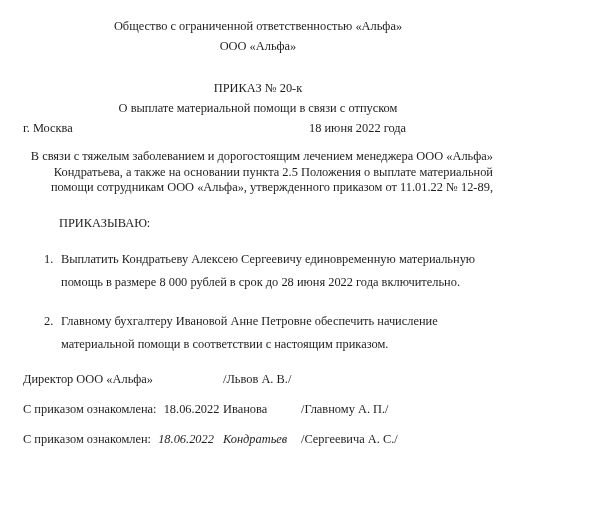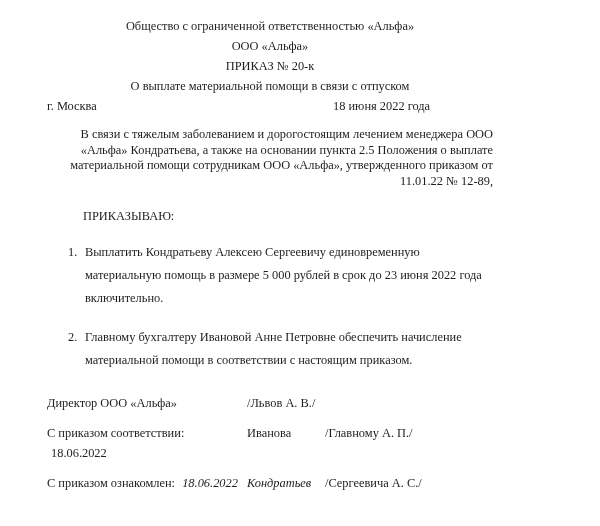--- a/index.html
+++ b/index.html
@@ -3,28 +3,28 @@
 <meta charset="utf-8">
 <style>
   * { margin: 0; padding: 0; box-sizing: border-box; }
   html, body { background: #ffffff; }
   .page {
     position: relative;
     width: 511px;
     height: 526px;
     background: #ffffff;
     color: #1e1e1e;
-    padding: 16px 18px 0 47px;
+    padding: 16px 18px 0 23px;
     font-family: "Liberation Serif", "DejaVu Serif", serif;
     font-size: 12.4px;
     line-height: 1.25;
     overflow: hidden;
   }
   .center-block { text-align: center; line-height: 20px; }
-  .title-block { }
+  .title-block { margin-top: 22px; }
   .place-date {
     display: flex;
     line-height: 20px;
   }
   .place { flex: 0 0 286px; }
   .preamble {
     margin-top: 11px;
     line-height: 15.5px;
     text-align: right;
   }
@@ -39,21 +39,21 @@
     padding-left: 21px;
     line-height: 23px;
   }
   .order-item + .order-item { margin-top: 16px; }
   .item-number { flex: 0 0 17px; }
   .item-text { flex: 1; }
   .basis {
     margin-top: 11px;
     line-height: 20px;
   }
-  .signatures { margin-top: 21px; }
+  .signatures { margin-top: 13px; }
   .sig-row {
     display: grid;
     grid-template-columns: 200px 78px 1fr;
     line-height: 20px;
   }
   .sig-row + .sig-row { margin-top: 10px; }
   .sig-date { margin-left: 4px; }
   .italic { font-style: italic; }
 </style>
 </head>
@@ -76,41 +76,41 @@
     <span class="date">18 июня 2022 года</span>
   </div>
 
   <p class="preamble">В связи с тяжелым заболеванием и дорогостоящим лечением менеджера ООО «Альфа» Кондратьева, а также на основании пункта 2.5 Положения о выплате материальной помощи сотрудникам ООО «Альфа», утвержденного приказом от 11.01.22 № 12-89,</p>
 
   <div class="directive">ПРИКАЗЫВАЮ:</div>
 
   <div class="order-list">
     <div class="order-item">
       <span class="item-number">1.</span>
-      <span class="item-text">Выплатить Кондратьеву Алексею Сергеевичу единовременную материальную помощь в размере 5 000 рублей в срок до 23 июня 2022 года включительно.</span>
+      <span class="item-text">Выплатить Кондратьеву Алексею Сергеевичу единовременную материальную помощь в размере 8 000 рублей в срок до 28 июня 2022 года включительно.</span>
     </div>
     <div class="order-item">
       <span class="item-number">2.</span>
       <span class="item-text">Главному бухгалтеру Ивановой Анне Петровне обеспечить начисление материальной помощи в соответствии с настоящим приказом.</span>
     </div>
   </div>
 
 
   <div class="signatures">
 
     <div class="sig-row">
       <span class="sig-label">
         <span>Директор ООО «Альфа»</span>
       </span>
       <span class="sig-transcript">/Львов А. В./</span>
     </div>
 
     <div class="sig-row">
       <span class="sig-label">
-        <span>С приказом соответствии:</span>
+        <span>С приказом ознакомлена:</span>
         <span class="sig-date">18.06.2022</span>
       </span>
       <span class="sig-name">Иванова</span>
       <span class="sig-transcript">/Главному А. П./</span>
     </div>
 
     <div class="sig-row">
       <span class="sig-label">
         <span>С приказом ознакомлен:</span>
         <span class="sig-date italic">18.06.2022</span>

